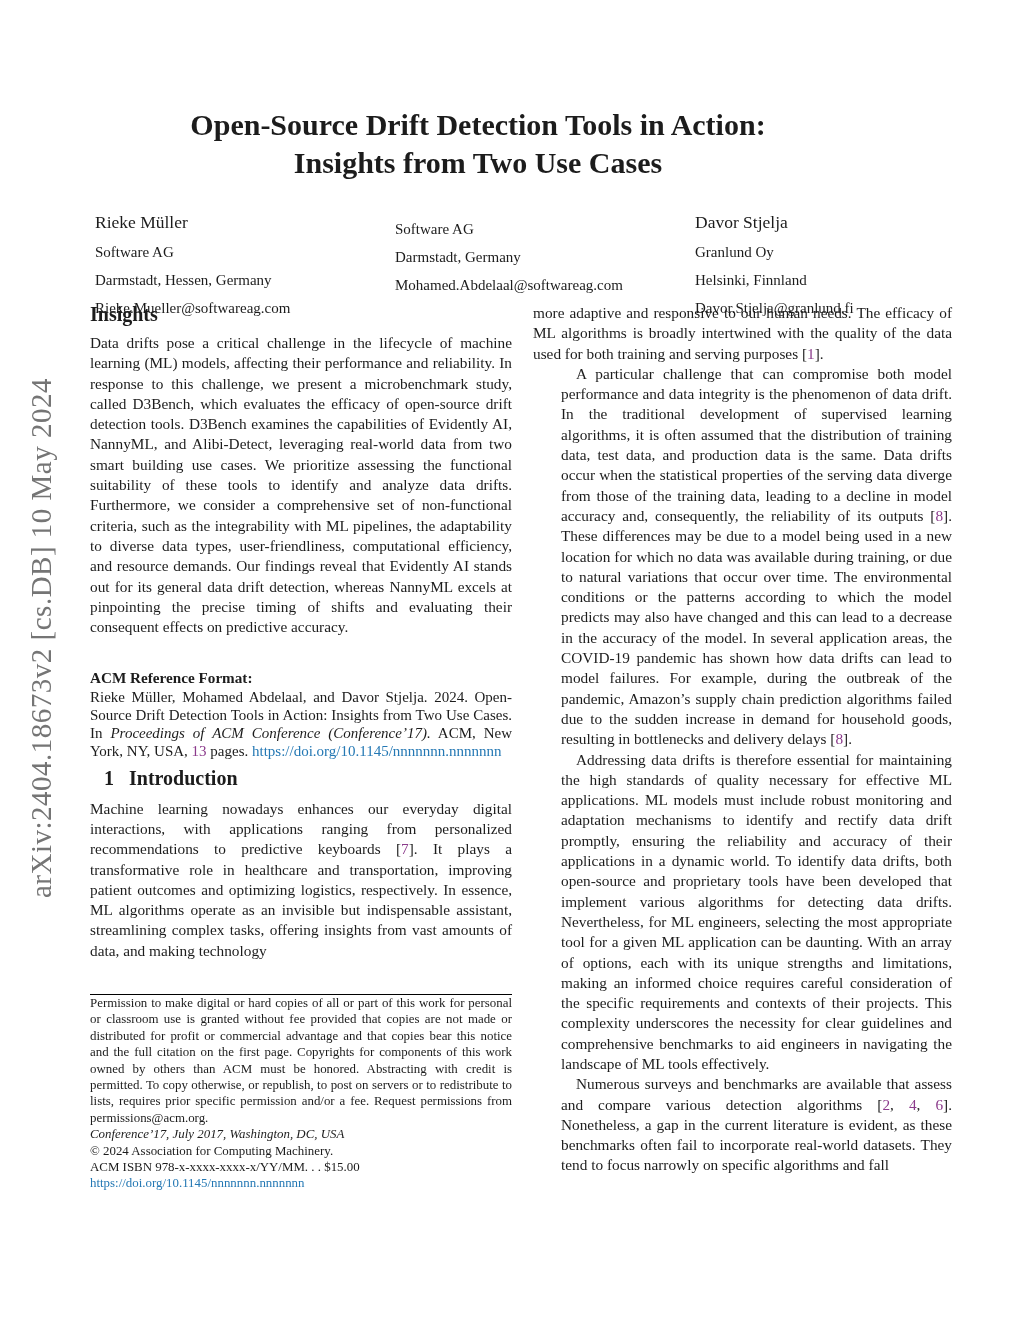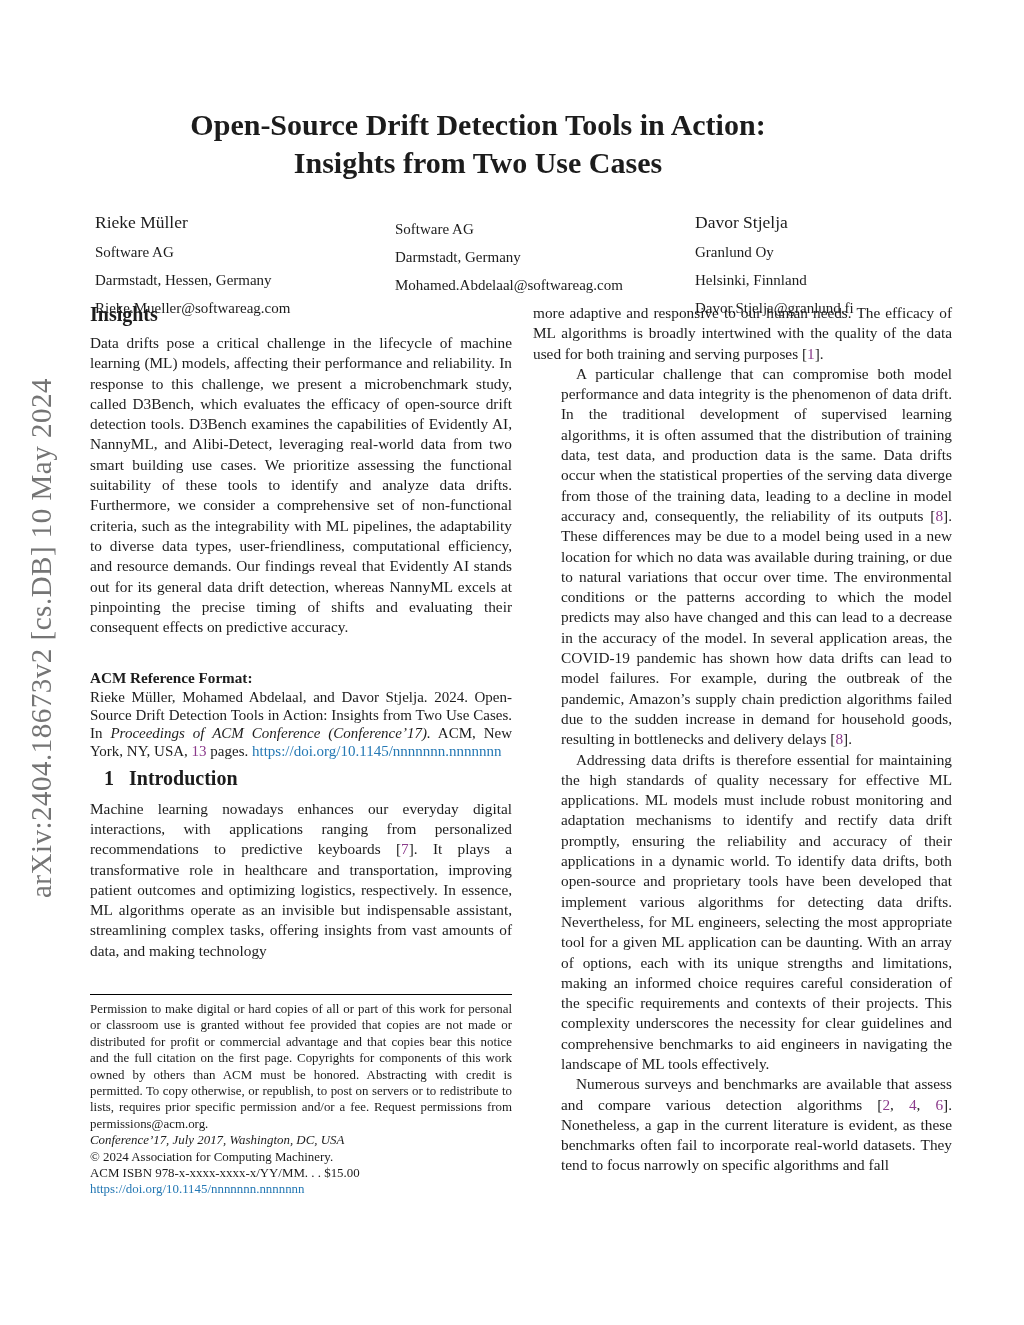--- a/index.html
+++ b/index.html
@@ -90,21 +90,20 @@
   }
   .sec-num { margin-right: 15px; }
   .cite { color: var(--color-citation); }
   .link { color: var(--color-link); text-decoration: none; cursor: pointer; word-break: break-all; }
   .footnote {
     position: absolute;
     left: 90px;
     top: 994px;
     width: 422px;
     border-top: 1px solid #000000;
-    padding-top: 6px;
     font-size: 12.9px;
     line-height: 16.4px;
   }
   .fn-text { text-align: justify; hyphens: auto; -webkit-hyphens: auto; }
   .fn-italic { font-style: italic; }
   .fn-link { display: block; }
 </style>
 </head>
 <body>
 

